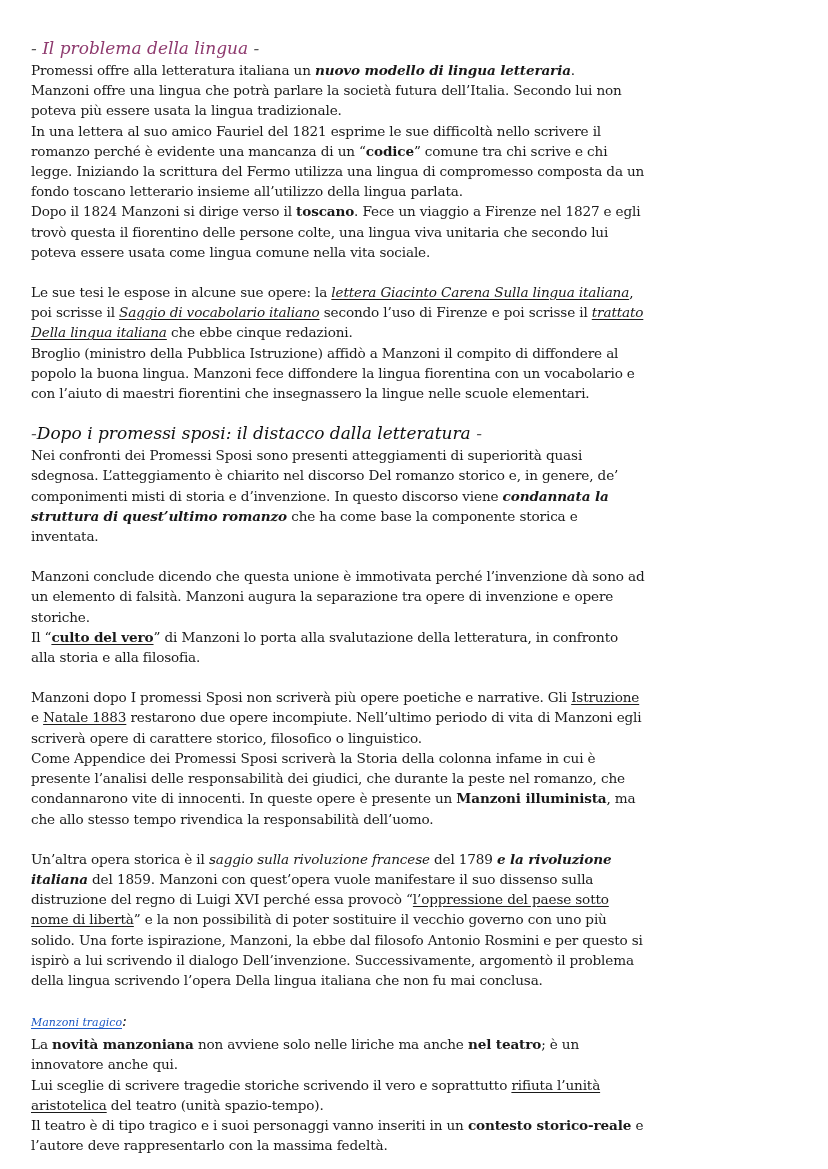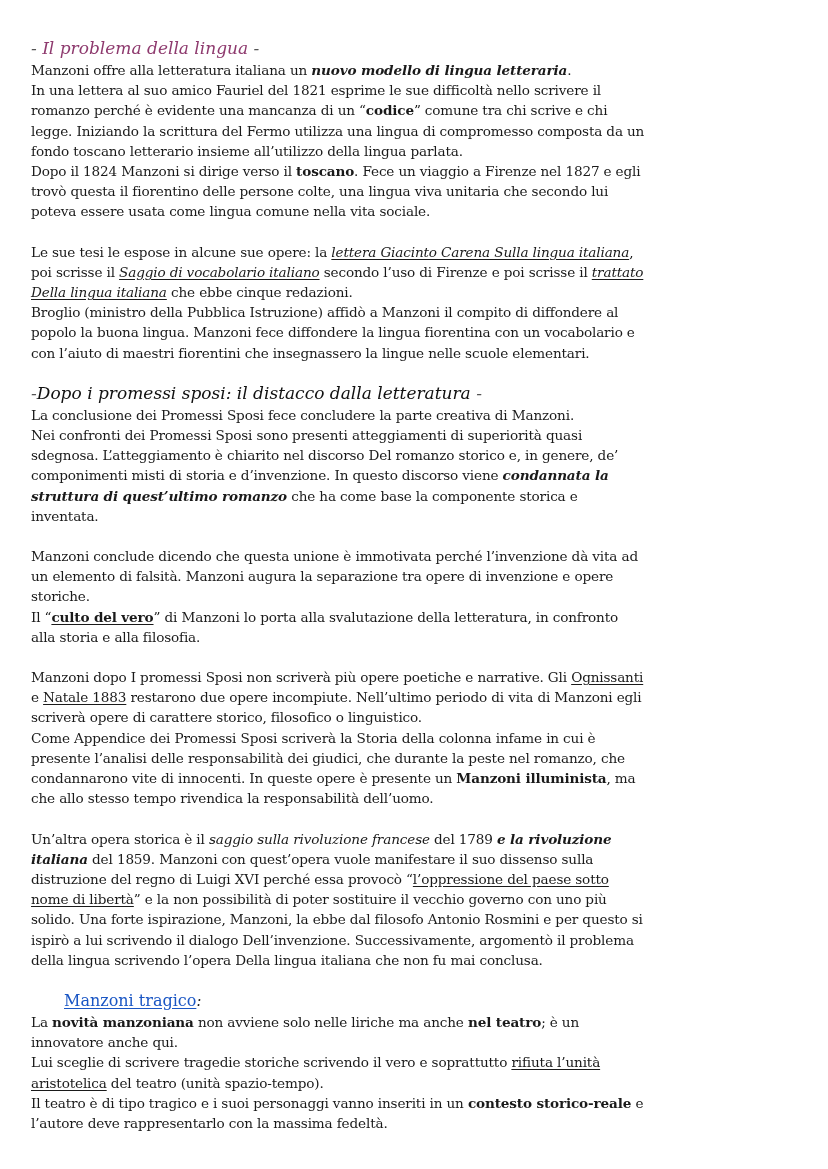--- a/index.html
+++ b/index.html
@@ -40,71 +40,71 @@
   .gap { height: 20px; }
   .gap-sm { height: 18px; }
   b, .b { font-weight: bold; text-align: right; }
   .i { font-style: italic; }
   .bi { font-weight: bold; font-style: italic; }
   .u { text-decoration: underline; text-underline-offset: 2px; }
   .iu { font-style: italic; text-decoration: underline; text-underline-offset: 2px; }
   .bu { font-weight: bold; text-decoration: underline; text-underline-offset: 2px; text-align: right; }
   .link-heading {
     color: #1a56c4;
+    font-style: italic;
     text-decoration: underline;
     text-underline-offset: 2px;
-    font-size: 16px;
-    margin-left: 33px;
+    font-size: 11px;
   }
   .tragico-head {
     font-size: 14.5px;
     line-height: 22px;
     margin: 0;
   }
 </style>
 </head>
 <body>
 
 <div class="page">
 
   <section>
     <h2 class="heading purple"><span class="dash">- </span><span>Il problema della lingua</span><span class="dash"> -</span></h2>
 
-    <p class="para"><span>Manzoni offre alla letteratura italiana un </span><span class="bi">nuovo modello di lingua letteraria</span><span>.</span></p>
+    <p class="para"><span>Promessi offre alla letteratura italiana un </span><span class="bi">nuovo modello di lingua letteraria</span><span>.</span></p>
 
+    <p class="para">Manzoni offre una lingua che potrà parlare la società futura dell’Italia. Secondo lui non poteva più essere usata la lingua tradizionale.</p>
 
     <p class="para"><span>In una lettera al suo amico Fauriel del 1821 esprime le sue difficoltà nello scrivere il romanzo perché è evidente una mancanza di un “</span><span class="b">codice</span><span>” comune tra chi scrive e chi legge. Iniziando la scrittura del Fermo utilizza una lingua di compromesso composta da un fondo toscano letterario insieme all’utilizzo della lingua parlata.</span></p>
 
     <p class="para"><span>Dopo il 1824 Manzoni si dirige verso il </span><span class="b">toscano</span><span>. Fece un viaggio a Firenze nel 1827 e egli trovò questa il fiorentino delle persone colte, una lingua viva  unitaria che secondo lui poteva essere usata come lingua comune nella vita sociale.</span></p>
 
     <div class="gap"></div>
 
     <p class="para"><span>Le sue tesi le espose in alcune sue opere: la </span><span class="iu">lettera  Giacinto Carena Sulla lingua italiana</span><span>, poi scrisse il </span><span class="iu">Saggio di vocabolario italiano</span><span> secondo l’uso di Firenze e poi scrisse il </span><span class="iu">trattato Della lingua italiana</span><span> che ebbe cinque redazioni.</span></p>
 
     <p class="para">Broglio (ministro della Pubblica Istruzione) affidò a Manzoni il compito di diffondere al popolo la buona lingua. Manzoni  fece diffondere la lingua fiorentina con un vocabolario e con l’aiuto di maestri fiorentini che insegnassero la lingue nelle scuole elementari.</p>
   </section>
 
   <div class="gap-sm"></div>
 
   <section>
     <h2 class="heading dark"><span class="dash">-</span><span>Dopo i promessi sposi: il distacco dalla letteratura</span><span class="dash"> -</span></h2>
 
-    <p class="para">La conclusione dei Promessi Sposi fece concludere la parte creativa di Manzoni.</p>
 
     <p class="para"><span>Nei confronti dei Promessi Sposi sono presenti atteggiamenti di superiorità quasi sdegnosa. L’atteggiamento è chiarito nel discorso Del romanzo storico e, in genere, de’ componimenti misti di storia e d’invenzione. In questo discorso viene </span><span class="bi">condannata la struttura di quest’ultimo romanzo</span><span> che ha come base la componente storica e inventata.</span></p>
 
     <div class="gap"></div>
 
-    <p class="para">Manzoni conclude dicendo che questa unione è immotivata perché l’invenzione dà vita ad un elemento di falsità. Manzoni augura la separazione tra opere di invenzione e opere storiche.</p>
+    <p class="para">Manzoni conclude dicendo che questa unione è immotivata perché l’invenzione dà sono ad un elemento di falsità. Manzoni augura la separazione tra opere di invenzione e opere storiche.</p>
 
     <p class="para"><span>Il “</span><span class="bu">culto del vero</span><span>” di Manzoni lo porta alla svalutazione della letteratura, in confronto alla storia e alla filosofia.</span></p>
 
     <div class="gap"></div>
 
-    <p class="para"><span>Manzoni dopo I promessi Sposi non scriverà più opere poetiche e narrative. Gli </span><span class="u">Ognissanti </span><span>e </span><span class="u">Natale 1883</span><span> restarono due opere incompiute. Nell’ultimo periodo di vita di Manzoni egli scriverà opere di carattere storico, filosofico o linguistico.</span></p>
+    <p class="para"><span>Manzoni dopo I promessi Sposi non scriverà più opere poetiche e narrative. Gli </span><span class="u">Istruzione </span><span>e </span><span class="u">Natale 1883</span><span> restarono due opere incompiute. Nell’ultimo periodo di vita di Manzoni egli scriverà opere di carattere storico, filosofico o linguistico.</span></p>
 
     <p class="para"><span>Come Appendice dei Promessi Sposi scriverà la Storia della colonna infame in cui è presente l’analisi delle responsabilità dei giudici, che durante la peste nel romanzo, che condannarono vite di innocenti. In queste opere è presente un </span><span class="b">Manzoni illuminista</span><span>, ma che allo stesso tempo rivendica la responsabilità dell’uomo.</span></p>
 
     <div class="gap"></div>
 
     <p class="para"><span>Un’altra opera storica è il </span><span class="i">saggio sulla rivoluzione francese</span><span> del 1789 </span><span class="bi">e la rivoluzione italiana</span><span> del 1859. Manzoni con quest’opera vuole manifestare il suo dissenso sulla distruzione del regno di Luigi XVI perché essa provocò “</span><span class="u">l’oppressione del paese sotto nome di libertà</span><span>” e la non possibilità di poter sostituire il vecchio governo con uno più solido. Una forte ispirazione, Manzoni, la ebbe dal filosofo Antonio Rosmini e per questo si ispirò a lui scrivendo il dialogo Dell’invenzione. Successivamente, argomentò il problema della lingua scrivendo l’opera Della lingua italiana che non fu mai conclusa.</span></p>
   </section>
 
   <div class="gap"></div>
 

